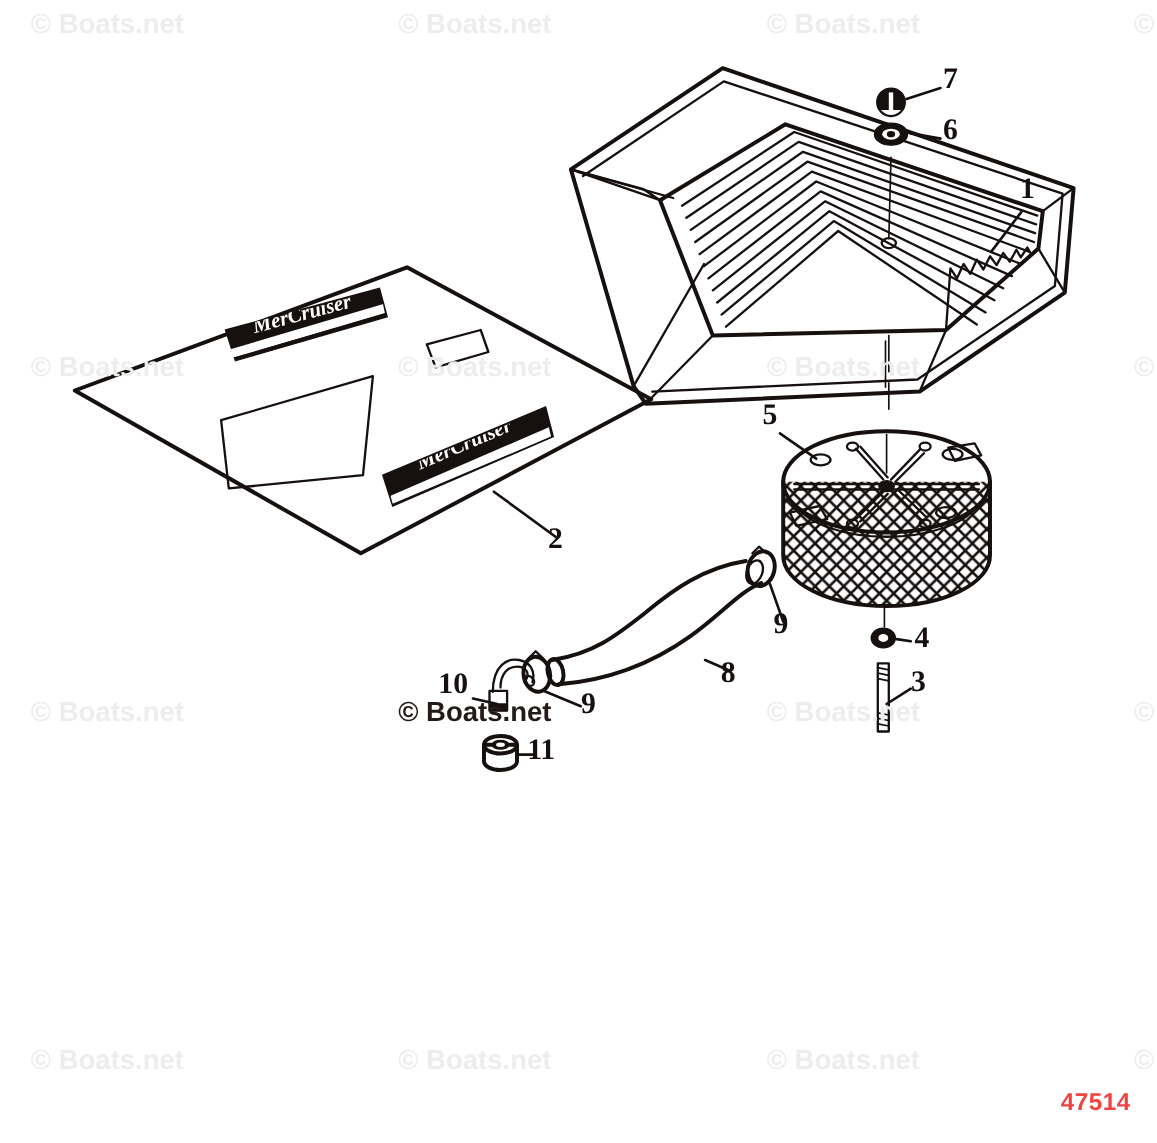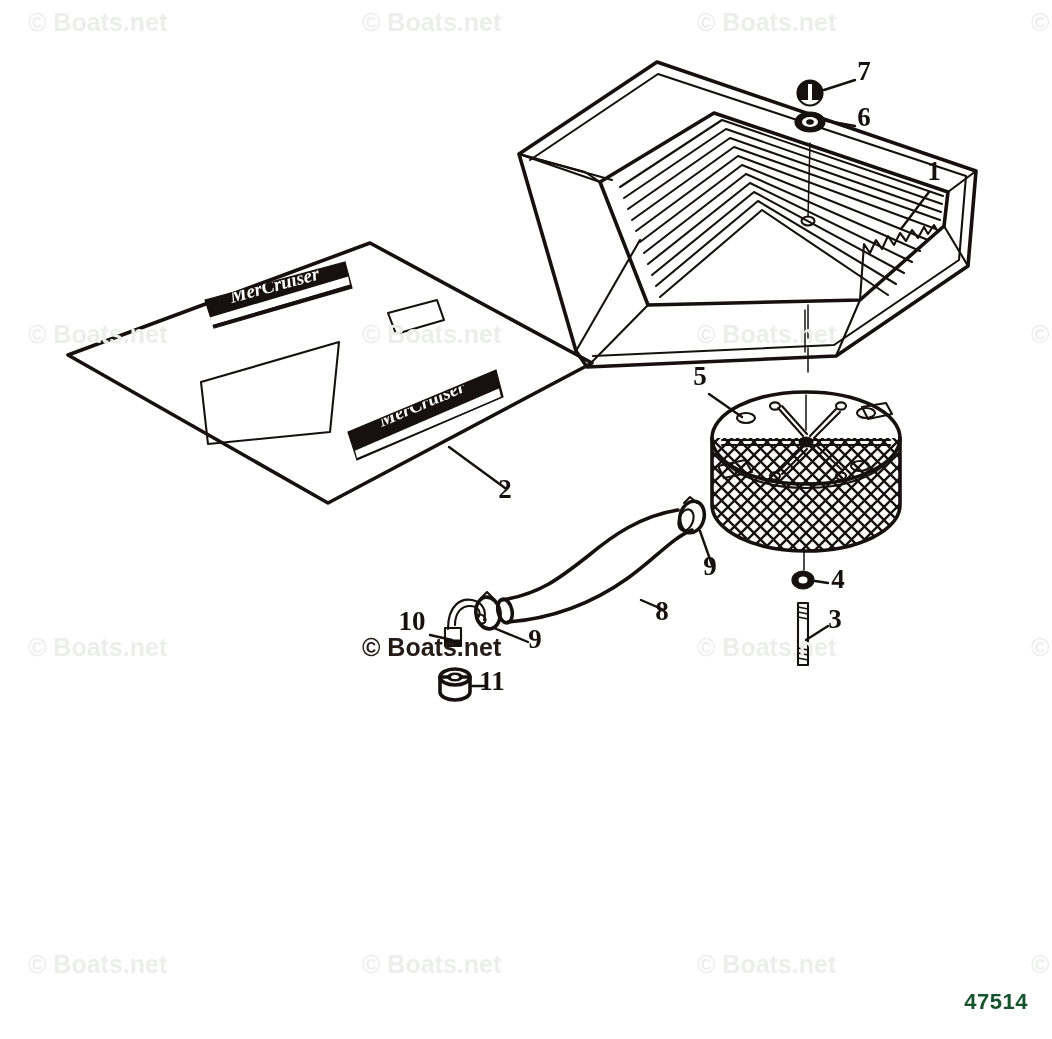--- a/index.html
+++ b/index.html
@@ -40,21 +40,21 @@
   .wm-dark {
     color: #241a18;
   }
   #sheet-number {
     position: absolute;
     right: 24px;
     bottom: 24px;
     font-family: "Liberation Sans", sans-serif;
     font-size: 22px;
     font-weight: bold;
-    color: #14532d;
+    color: #ef4444;
     letter-spacing: 0.5px;
   }
   .calloutText {
     font-family: "Liberation Serif", serif;
     font-weight: bold;
     font-size: 27px;
     fill: #16100f;
   }
   .ln {
     fill: none;

